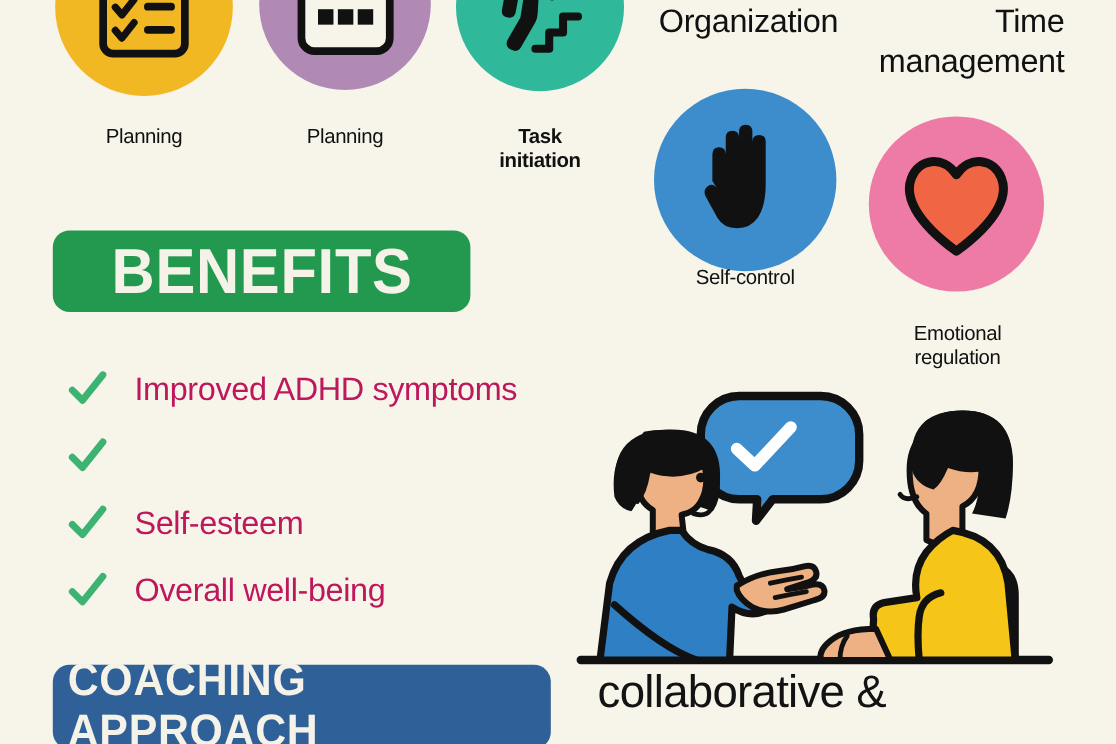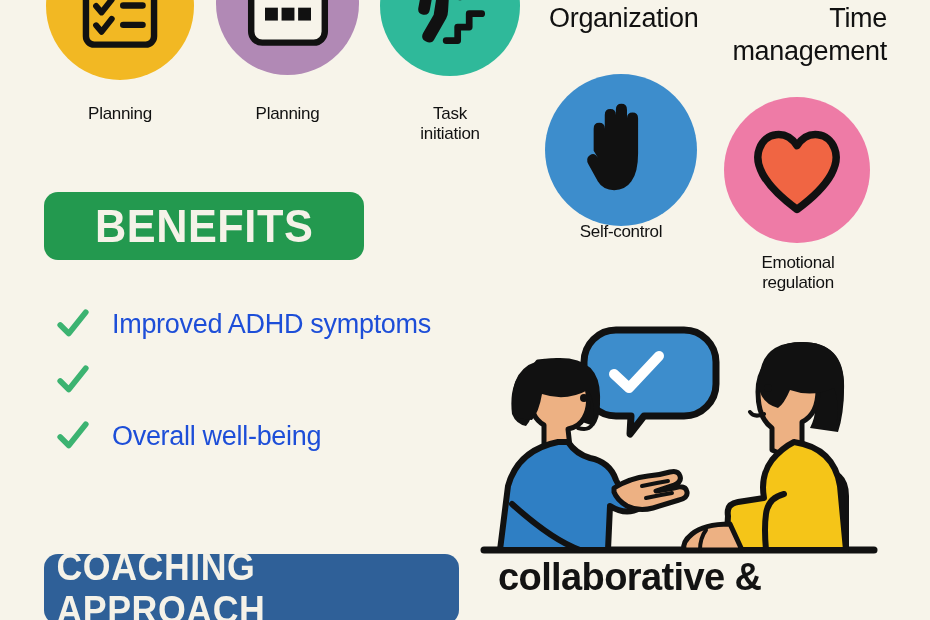--- a/index.html
+++ b/index.html
@@ -44,27 +44,27 @@
   }
 
   
   #skill-planning-checklist .bubble { left: 46px;  top: -68px; width: 148px; height: 148px; background: #f2b823; }
   #skill-planning-checklist .caption { left: 46px;  top: 104px; width: 148px; }
 
   #skill-planning-grid .bubble { left: 216px; top: -68px; width: 143px; height: 143px; background: #b189b5; }
   #skill-planning-grid .caption { left: 216px; top: 104px; width: 143px; }
 
   #skill-task-initiation .bubble { left: 380px; top: -64px; width: 140px; height: 140px; background: #2fb99a; }
-  #skill-task-initiation .caption { left: 374px; top: 104px; width: 152px; }
+  #skill-task-initiation .caption { left: 374px; top: 104px; width: 152px; font-weight: bold; }
 
   #skill-self-control .bubble { left: 545px; top: 74px; width: 152px; height: 152px; background: #3d8dcc; }
   #skill-self-control .caption { left: 531px; top: 222px; width: 180px; }
 
   #skill-emotional-regulation .bubble { left: 724px; top: 97px; width: 146px; height: 146px; background: #ee7ba6; }
-  #skill-emotional-regulation .caption { left: 716px; top: 253px; width: 164px; }
+  #skill-emotional-regulation .caption { left: 716px; top: 268px; width: 164px; }
 
   
   .float-label {
     position: absolute;
     font-size: 27px;
     color: #111111;
     letter-spacing: -0.3px;
     line-height: 1.22;
     white-space: pre-line;
     text-align: right;
@@ -78,23 +78,23 @@
     display: flex;
     align-items: center;
     justify-content: center;
     border-radius: 14px;
     color: #f5f2e8;
     font-weight: bold;
     letter-spacing: 0.6px;
   }
   #benefits-banner {
     left: 44px; top: 192px;
-    width: 320px; height: 68px;
+    width: 348px; height: 68px;
     background: #23994f;
-    font-size: 46px;
+    font-size: 53px;
   }
   #coaching-banner {
     left: 44px; top: 554px;
     width: 415px; height: 70px;
     background: #2f6098;
     font-size: 38px;
   }
   .banner .banner-text {
     transform: scaleX(0.94);
   }
@@ -113,40 +113,40 @@
   }
   .check-icon {
     width: 34px;
     height: 34px;
     flex: 0 0 34px;
     margin-right: 22px;
     display: block;
   }
   .benefit-text {
     font-size: 27px;
-    color: #1d4ed8;
+    color: #be185d;
     letter-spacing: -0.3px;
   }
 
   
   #collab-illustration {
     position: absolute;
     left: 466px;
     top: 318px;
     width: 420px;
     height: 252px;
   }
 
   
   #tagline {
     position: absolute;
     left: 498px;
     top: 556px;
     font-size: 38px;
-    font-weight: bold;
+    font-weight: normal;
     color: #131313;
     letter-spacing: -0.6px;
   }
 </style>
 </head>
 <body>
 
 <div class="stage">
 
   <div class="skill" id="skill-planning-checklist">
@@ -227,20 +227,26 @@
     </div>
     <div class="benefit-row">
       <svg class="check-icon" viewBox="0 0 32 32">
         <path d="M4 17 L12 25 L28 5" fill="none" stroke="#3cb371" stroke-width="5.4" stroke-linecap="round" stroke-linejoin="round"></path>
       </svg>
     </div>
     <div class="benefit-row">
       <svg class="check-icon" viewBox="0 0 32 32">
         <path d="M4 17 L12 25 L28 5" fill="none" stroke="#3cb371" stroke-width="5.4" stroke-linecap="round" stroke-linejoin="round"></path>
       </svg>
+      <span class="benefit-text">Self-esteem</span>
+    </div>
+    <div class="benefit-row">
+      <svg class="check-icon" viewBox="0 0 32 32">
+        <path d="M4 17 L12 25 L28 5" fill="none" stroke="#3cb371" stroke-width="5.4" stroke-linecap="round" stroke-linejoin="round"></path>
+      </svg>
       <span class="benefit-text">Overall well-being</span>
     </div>
   </div>
 
   <svg id="collab-illustration" viewBox="0 0 420 252">
 
     <g>
       <path d="M150 12 h68 a32 32 0 0 1 32 32 v22 a32 32 0 0 1 -32 32 h-40 l-14 18 l1 -18 h-15 a32 32 0 0 1 -32 -32 v-22 a32 32 0 0 1 32 -32 z" fill="#3d8dcc" stroke="#111" stroke-width="7" stroke-linejoin="round"></path>
       <path d="M148 56 L163 70 L193 38" fill="none" stroke="#ffffff" stroke-width="10" stroke-linecap="round" stroke-linejoin="round"></path>
     </g>

